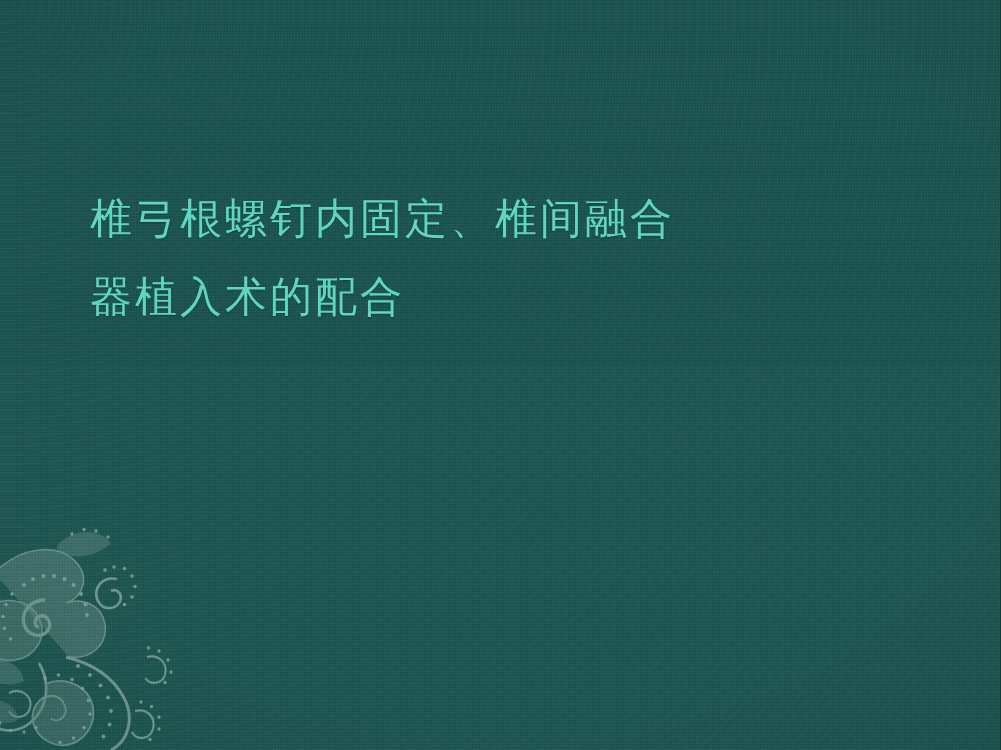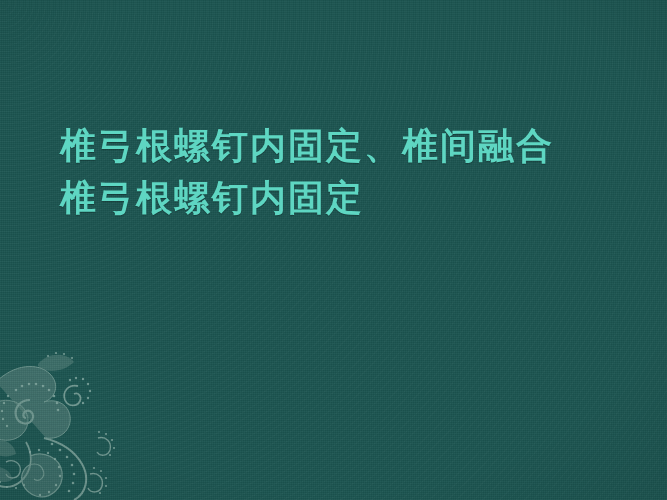--- a/index.html
+++ b/index.html
@@ -60,26 +60,26 @@
   }
   #title-block {
     position: absolute;
     left: 60px;
     top: 120px;
     width: 560px;
     z-index: 5;
   }
   .title-line {
     color: #5ed6c2;
-    font-size: 36px;
+    font-size: 28px;
     line-height: 52px;
     letter-spacing: 2px;
     white-space: nowrap;
     font-family: "DejaVu Sans", "Liberation Sans", sans-serif;
-    font-weight: 700;
+    font-weight: 400;
     text-shadow: 0 1px 1px rgba(0,0,0,0.28);
   }
 </style>
 </head>
 <body>
 
 <div id="slide">
 
   <svg id="ornament" viewBox="0 0 200 160" aria-hidden="true">
     <g fill="none" stroke="#74978f" stroke-width="1.1" opacity="0.85">
@@ -160,18 +160,18 @@
         <circle cx="124" cy="109" r="1.1"></circle>
       <circle cx="62" cy="10" r="1.1"></circle>
         <circle cx="70" cy="7" r="1.1"></circle>
         <circle cx="78" cy="8" r="1.1"></circle>
       <circle cx="86" cy="12" r="1.1"></circle>
     </g>
   </svg>
 
   <div id="title-block">
     <div class="title-line">椎弓根螺钉内固定、椎间融合</div>
-    <div class="title-line">椎弓根螺钉内固定</div>
+    <div class="title-line">器植入术的配合</div>
   </div>
 
   <div class="texture"></div>
   <div class="vignette"></div>
 </div>
 
 </body></html>

